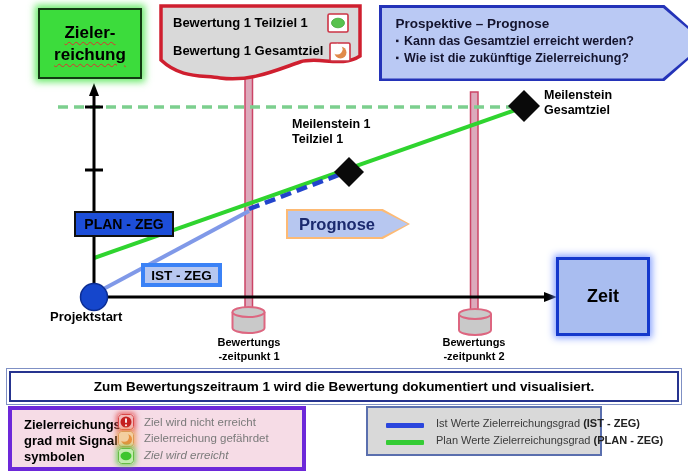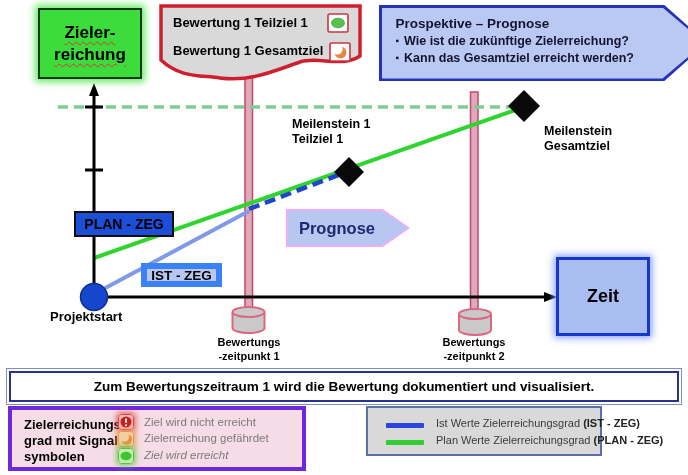--- a/index.html
+++ b/index.html
@@ -40,43 +40,43 @@
   .prospektive-title{font-size:13.5px;font-weight:bold;margin-bottom:2px;}
   .prospektive-bullet{font-size:12.5px;font-weight:bold;line-height:16px;white-space:nowrap;}
   .bullet-glyph::before{content:"▪";font-size:10px;margin-right:5px;position:relative;top:-1px;}
 
   
   .plan-zeg{
     left:74px;top:211px;width:100px;height:26px;background:#1d4ed8;border:2px solid #101010;
     display:flex;align-items:center;justify-content:center;font-size:14px;font-weight:bold;box-sizing:border-box;
   }
   .ist-zeg{
-    left:141px;top:263px;width:81px;height:24px;background:#b7c7f0;border:6px solid #3b82f6;
+    left:141px;top:263px;width:81px;height:24px;background:#b7c7f0;border:4px solid #3b82f6;
     display:flex;align-items:center;justify-content:center;font-size:13.5px;font-weight:bold;box-sizing:border-box;
   }
   .prognose-outer{
-    left:286px;top:209px;width:124px;height:38px;background:#f0abfc;
+    left:286px;top:209px;width:124px;height:30px;background:#fdba74;
     clip-path:polygon(0 0,78% 0,100% 50%,78% 100%,0 100%);
   }
   .prognose-inner{
     position:absolute;left:2px;top:2px;right:2px;bottom:2px;background:#b7c7f0;
     clip-path:polygon(0 0,78% 0,100% 50%,78% 100%,0 100%);
     display:flex;align-items:center;justify-content:center;
     padding-right:22px;font-size:16.5px;font-weight:bold;color:#1b2a6e;box-sizing:border-box;
   }
   .zeit-box{
     left:556px;top:257px;width:94px;height:79px;background:#a9bdf0;border:3.5px solid #1438cc;
     box-shadow:0 0 7px 2px rgba(120,150,255,.9);
     display:flex;align-items:center;justify-content:center;font-size:18px;font-weight:bold;box-sizing:border-box;
   }
 
   .text-label{font-weight:bold;}
   .projektstart{left:50px;top:309px;font-size:13px;}
   .milestone1{left:292px;top:117px;font-size:12.5px;line-height:15px;}
-  .milestoneG{left:544px;top:88px;font-size:12.5px;line-height:15px;margin-top:36px;}
+  .milestoneG{left:544px;top:88px;font-size:12.5px;line-height:15px;}
   .checkpoint{width:84px;text-align:center;font-size:11px;line-height:13.5px;font-weight:bold;}
   .checkpoint1{left:207px;top:336px;}
   .checkpoint2{left:432px;top:336px;}
 
   
   .banner-outer{
     left:6px;top:368px;width:676px;height:37px;border:1.5px solid #7f90c4;box-sizing:border-box;padding:2px;background:#fff;
   }
   .banner-inner{
     width:100%;height:100%;border:2.5px solid #26348f;box-sizing:border-box;
@@ -160,22 +160,22 @@
   <div class="abs flag-row-label" style="left:173px;top:43px;">Bewertung 1  Gesamtziel</div>
   <svg class="abs flag-icon-box" style="left:329px;top:42px;" viewBox="0 0 22 20">
     <rect x="1" y="1" width="20" height="18" rx="1.5" fill="#fff" stroke="#cc3344" stroke-width="1.6"></rect>
     <circle cx="11.5" cy="10.5" r="6" fill="#e08a4a"></circle>
     <circle cx="8.2" cy="7.2" r="5.4" fill="#ffffff"></circle>
   </svg>
 
   <div class="abs prospektive-outer">
     <div class="prospektive-inner">
       <div class="prospektive-title">Prospektive – Prognose</div>
+      <div class="prospektive-bullet bullet-glyph">Kann  das Gesamtziel erreicht werden?</div>
       <div class="prospektive-bullet bullet-glyph">Wie ist die zukünftige Zielerreichung?</div>
-      <div class="prospektive-bullet bullet-glyph">Kann  das Gesamtziel erreicht werden?</div>
     </div>
   </div>
 
   <div class="abs text-label milestone1">
     <div>Meilenstein 1</div>
     <div>Teilziel 1</div>
   </div>
   <div class="abs text-label milestoneG">
     <div>Meilenstein</div>
     <div>Gesamtziel</div>

